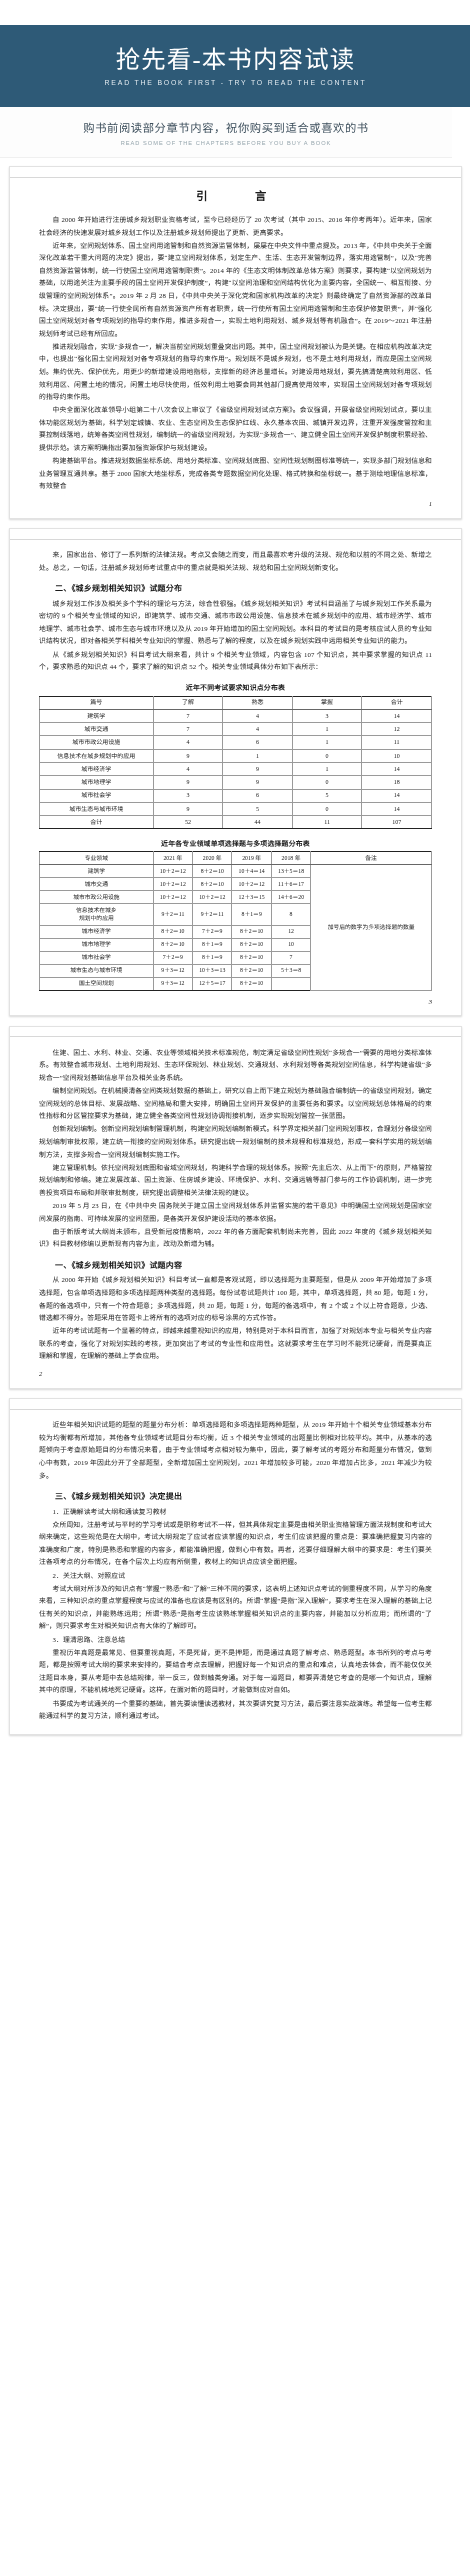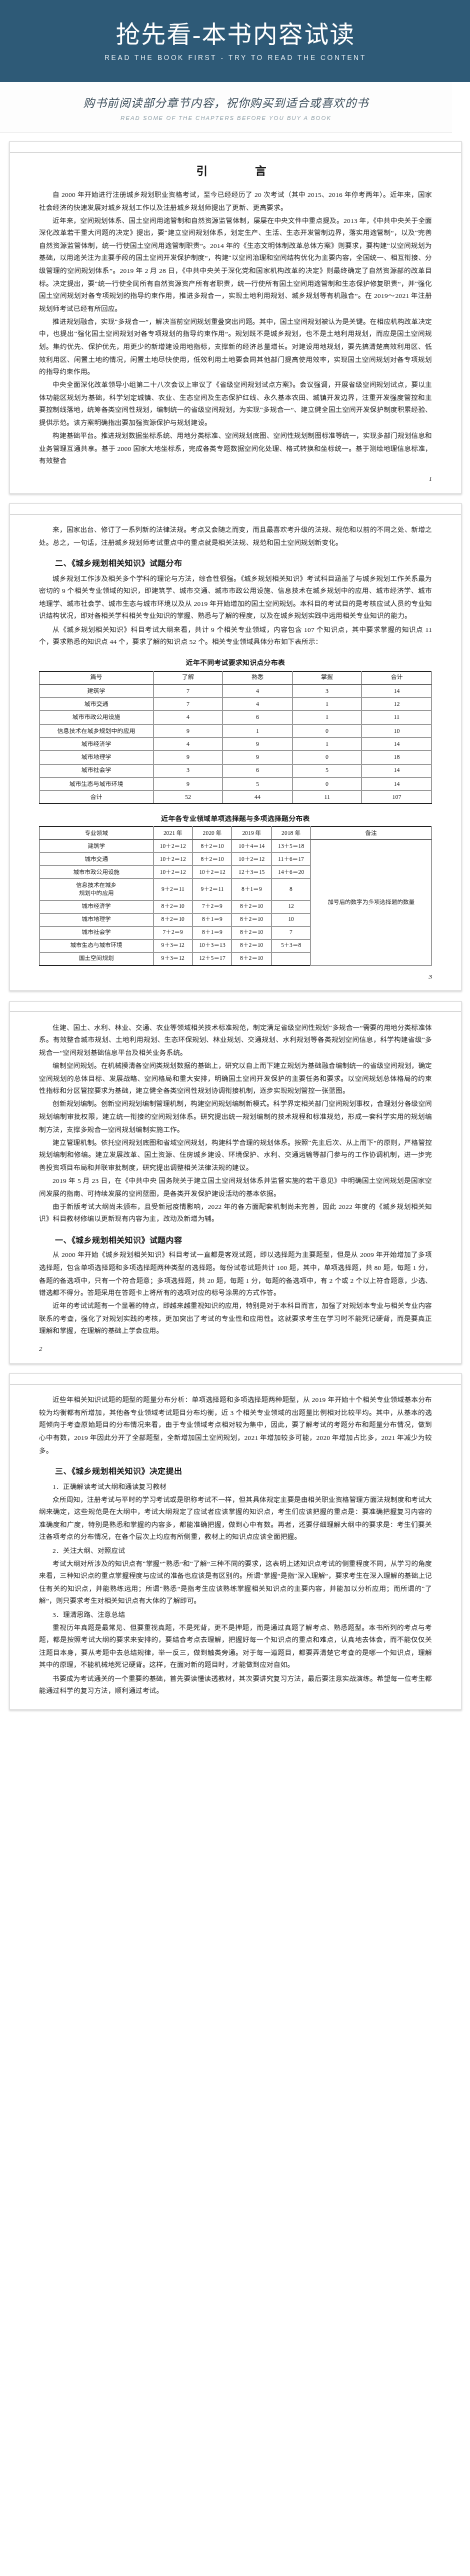--- a/index.html
+++ b/index.html
@@ -13,20 +13,21 @@
     font-family: "Liberation Serif", "DejaVu Serif", serif;
     color: #1a1a1a;
   }
 
   
   .banner {
     background: #2e5a77;
     width: 471px;
     padding: 15.5px 0 13px 0;
     text-align: center;
+    margin-top: 25px;
   }
   .banner-title {
     font-family: "Liberation Serif", "DejaVu Serif", serif;
     color: #ffffff;
     font-size: 24.4px;
     font-weight: 400;
     letter-spacing: 1.2px;
     line-height: 1.22;
     margin: 4.8px 0 2.4px 0;
   }
@@ -47,21 +48,20 @@
     margin: 0 0 3.6px 0;
   }
 
   
   .promo {
     background: #fdfdfd;
     width: 452px;
     padding: 12px 0 10.7px 0;
     text-align: center;
     border-bottom: 0.6px solid #f0f0f0;
-    font-style: italic;
   }
   .promo-cn {
     color: #3d4f5c;
     font-family: "Liberation Sans", "DejaVu Sans", sans-serif;
     font-size: 11.3px;
     letter-spacing: 0.6px;
     margin: 0 0 5.4px 0;
   }
   .promo-en {
     color: #95a5ad;

